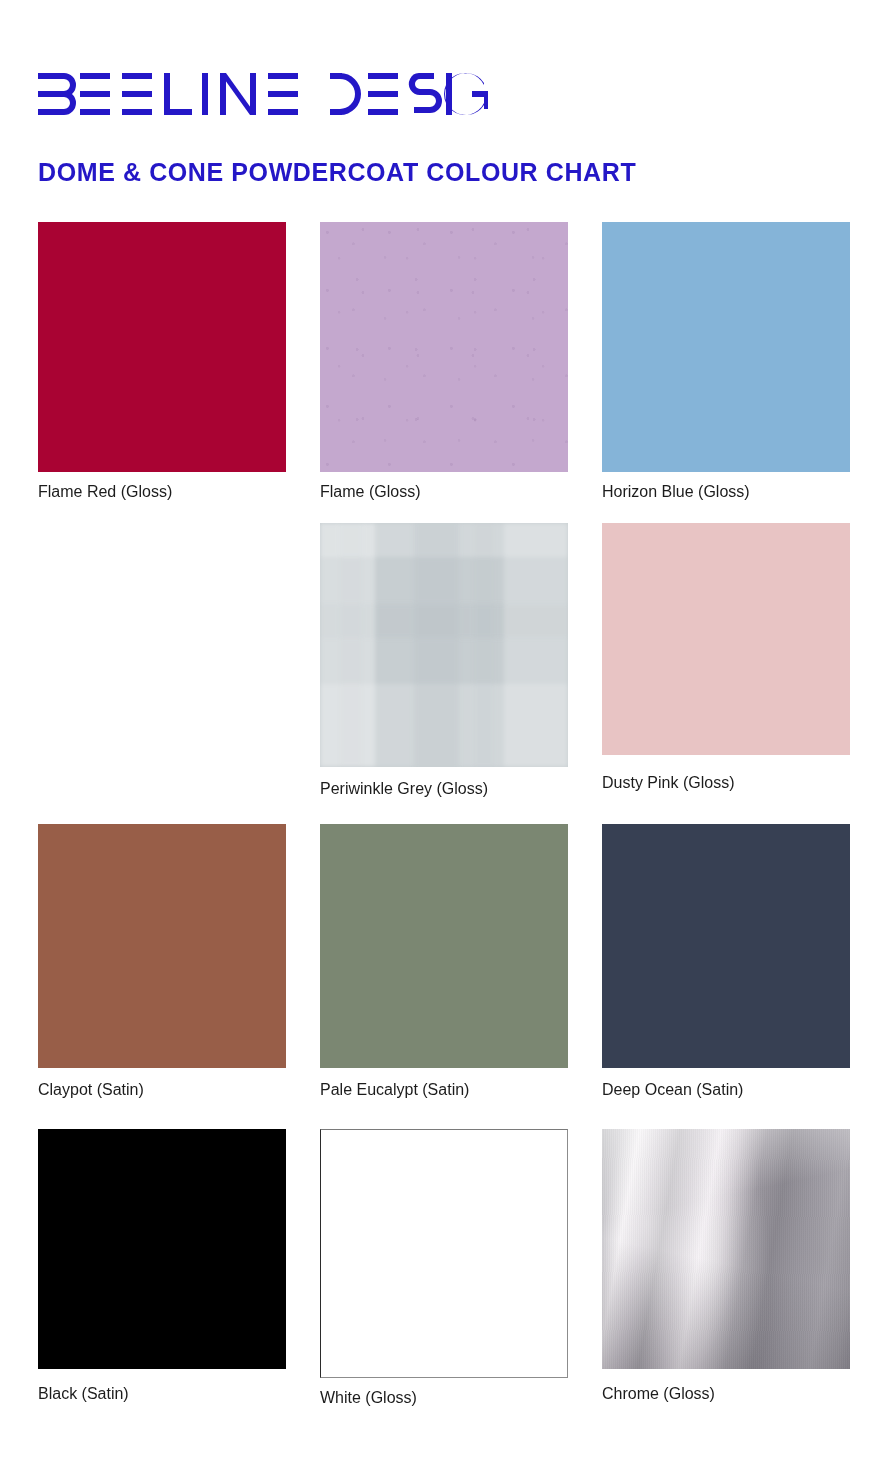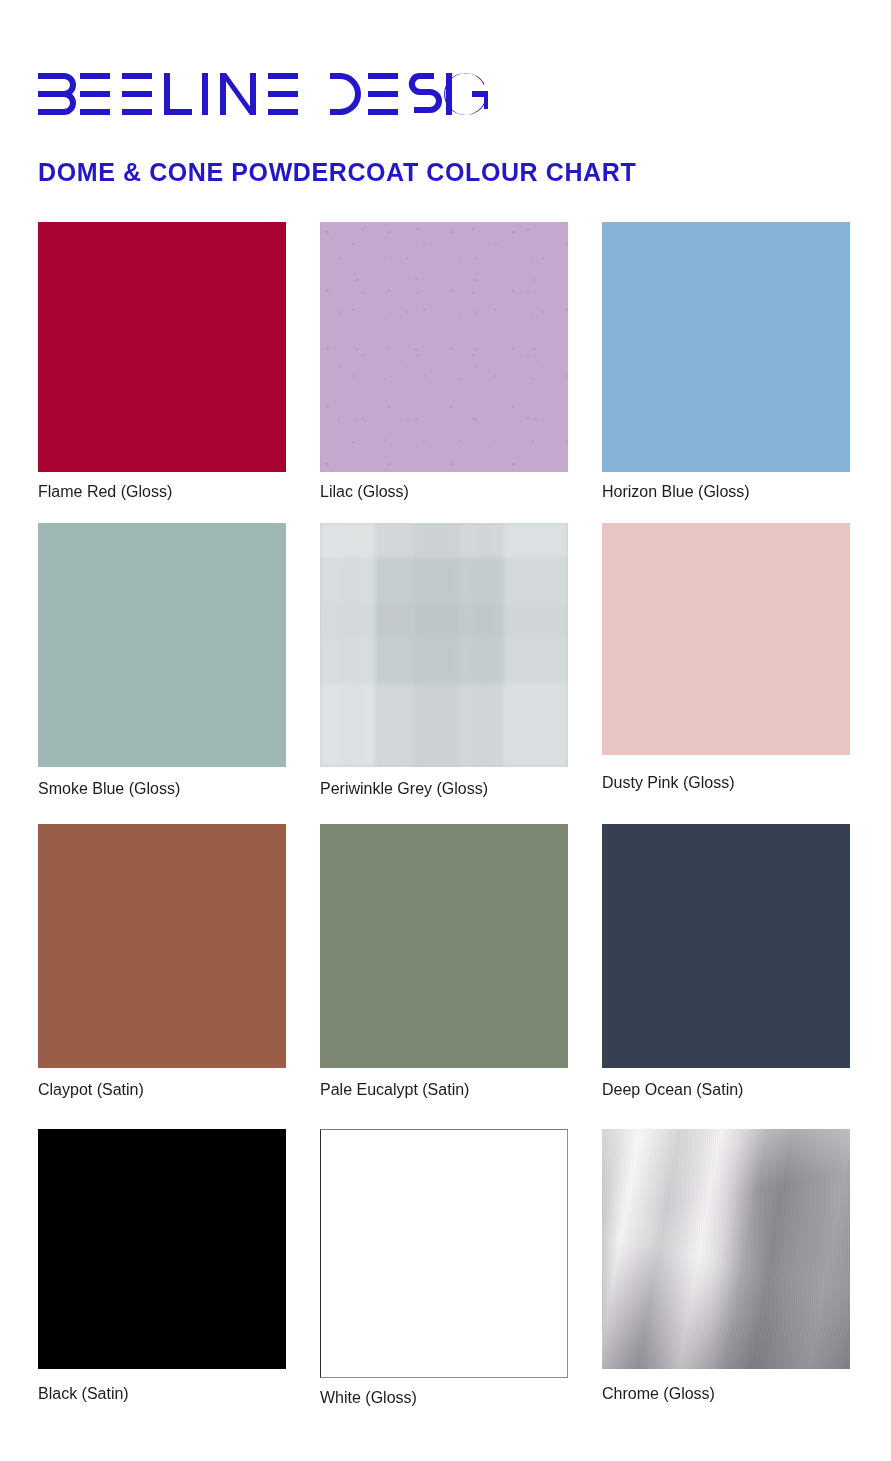--- a/index.html
+++ b/index.html
@@ -231,36 +231,30 @@
     <div class="swatch sw-h-250">
       <div class="swatch-inner" style="background:#a90333"></div>
     </div>
     <div class="label lbl-gap-12">Flame Red (Gloss)</div>
   </div>
 
   <div class="cell col-1 row-0">
     <div class="swatch sw-h-250 tex-speckle">
       <div class="swatch-inner" style="background:#c4a8ce"></div>
     </div>
-    <div class="label lbl-gap-12">Lilac (Gloss)</div>
+    <div class="label lbl-gap-12">Flame (Gloss)</div>
   </div>
 
   <div class="cell col-2 row-0">
     <div class="swatch sw-h-250">
       <div class="swatch-inner" style="background:#85b4d8"></div>
     </div>
     <div class="label lbl-gap-12">Horizon Blue (Gloss)</div>
   </div>
 
-  <div class="cell col-0 row-1">
-    <div class="swatch sw-h-244">
-      <div class="swatch-inner" style="background:#9fb8b5"></div>
-    </div>
-    <div class="label lbl-gap-14">Smoke Blue (Gloss)</div>
-  </div>
 
   <div class="cell col-1 row-1">
     <div class="swatch sw-h-244 tex-mottle">
       <div class="swatch-inner" style="background:#c7ced1"></div>
     </div>
     <div class="label lbl-gap-14">Periwinkle Grey (Gloss)</div>
   </div>
 
   <div class="cell col-0 row-2">
     <div class="swatch sw-h-244">

